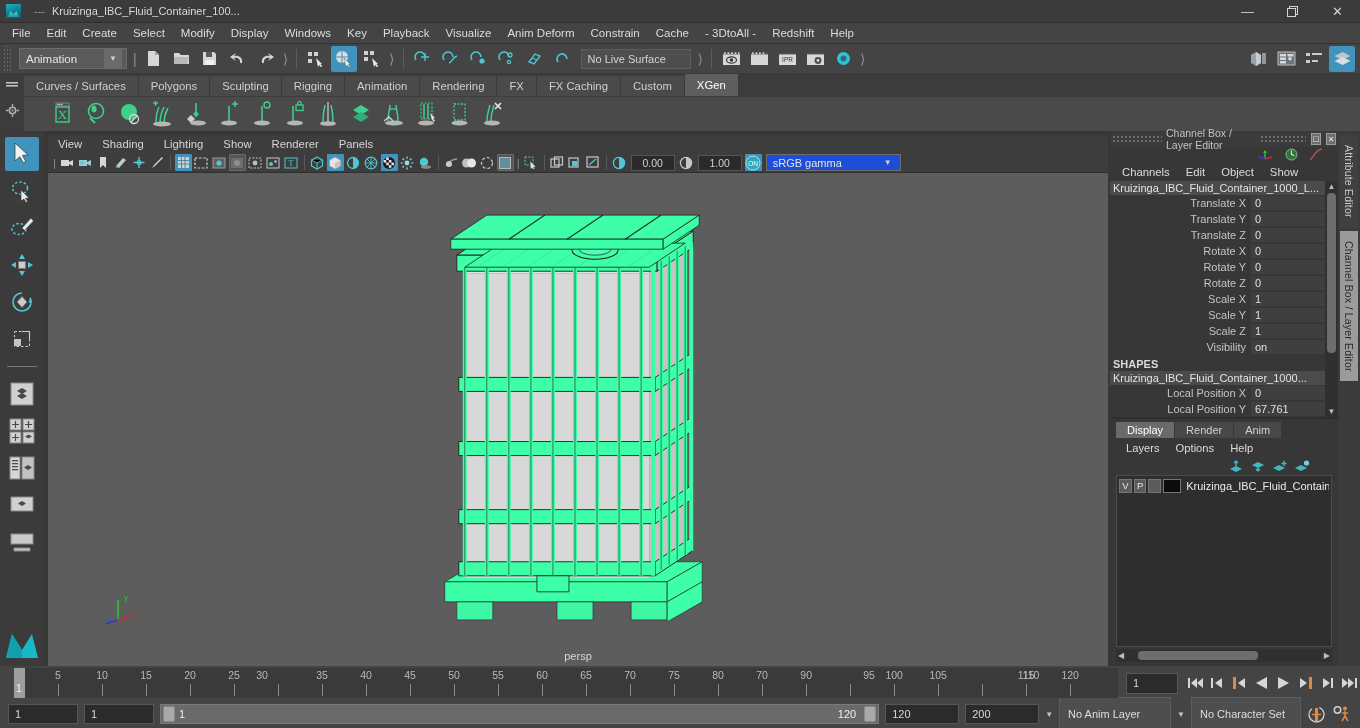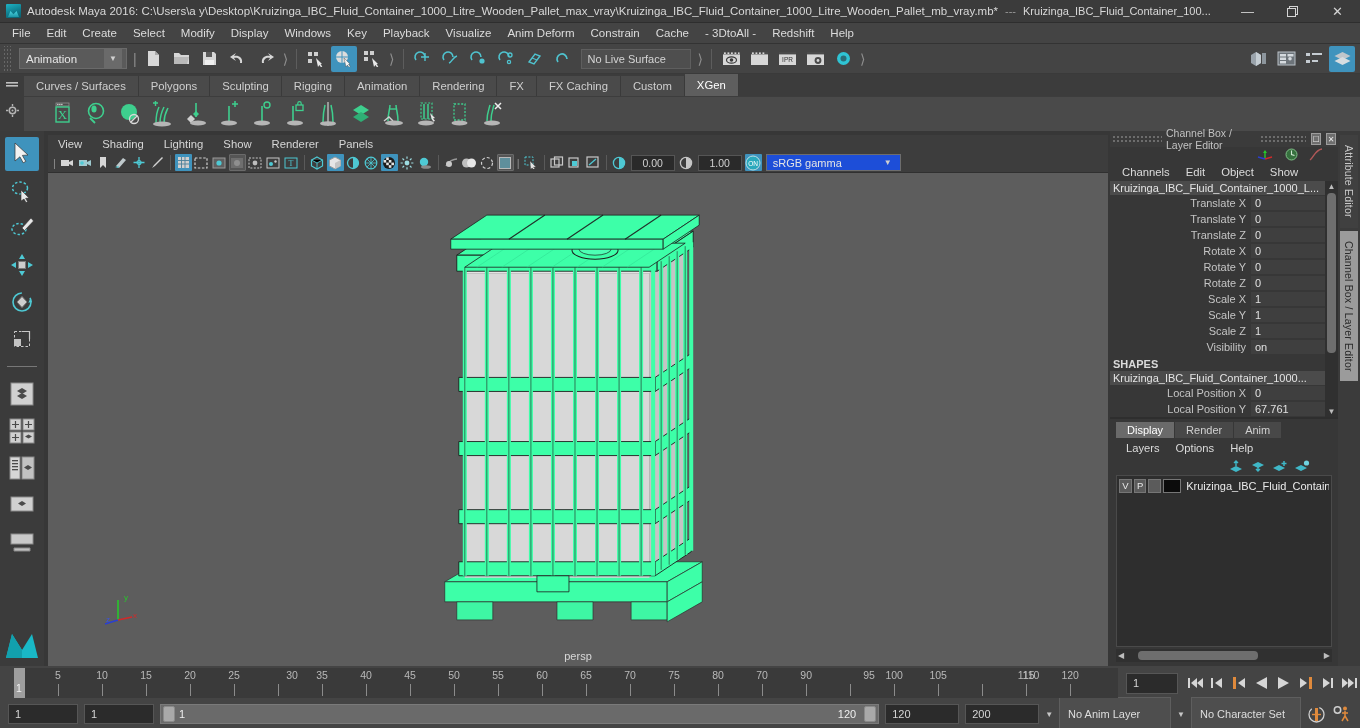--- a/index.html
+++ b/index.html
@@ -234,21 +234,20 @@
 
   svg { display:block; }
 </style>
 </head>
 <body>
 
 <div class="app">
 
   <div class="titlebar">
     <div class="title-ico"></div>
-    <div class="title-text">Autodesk Maya 2016: C:\Users\a y\Desktop\Kruizinga_IBC_Fluid_Container_1000_Litre_Wooden_Pallet_max_vray\Kruizinga_IBC_Fluid_Container_1000_Litre_Wooden_Pallet_mb_vray.mb*</div>
     <div class="title-sep">---</div>
     <div class="title-doc">Kruizinga_IBC_Fluid_Container_100...</div>
     <div class="win-btns">
       <div class="win-btn">—</div>
       <div class="win-btn">
         <svg width="11" height="11" viewBox="0 0 11 11">
             <rect x="2.5" y="0.5" width="8" height="8" fill="none" stroke="#d4d4d4"></rect>
             <rect x="0.5" y="2.5" width="8" height="8" fill="#3b3b3b" stroke="#d4d4d4"></rect>
           </svg>
       </div>
@@ -1177,21 +1176,21 @@
         <div class="tl-num" style="left: 44.0083px;">5</div>
         <div class="tl-tick" style="left: 88.0165px;"></div>
         <div class="tl-num" style="left: 88.0165px;">10</div>
         <div class="tl-tick" style="left: 132.025px;"></div>
         <div class="tl-num" style="left: 132.025px;">15</div>
         <div class="tl-tick" style="left: 176.033px;"></div>
         <div class="tl-num" style="left: 176.033px;">20</div>
         <div class="tl-tick" style="left: 220.041px;"></div>
         <div class="tl-num" style="left: 220.041px;">25</div>
         <div class="tl-tick" style="left: 264.05px;"></div>
-        <div class="tl-num" style="left: 278px;">30</div>
+        <div class="tl-num" style="left: 248px;">30</div>
         <div class="tl-tick" style="left: 308.058px;"></div>
         <div class="tl-num" style="left: 308.058px;">35</div>
         <div class="tl-tick" style="left: 352.066px;"></div>
         <div class="tl-num" style="left: 352.066px;">40</div>
         <div class="tl-tick" style="left: 396.074px;"></div>
         <div class="tl-num" style="left: 396.074px;">45</div>
         <div class="tl-tick" style="left: 440.083px;"></div>
         <div class="tl-num" style="left: 440.083px;">50</div>
         <div class="tl-tick" style="left: 484.091px;"></div>
         <div class="tl-num" style="left: 484.091px;">55</div>

